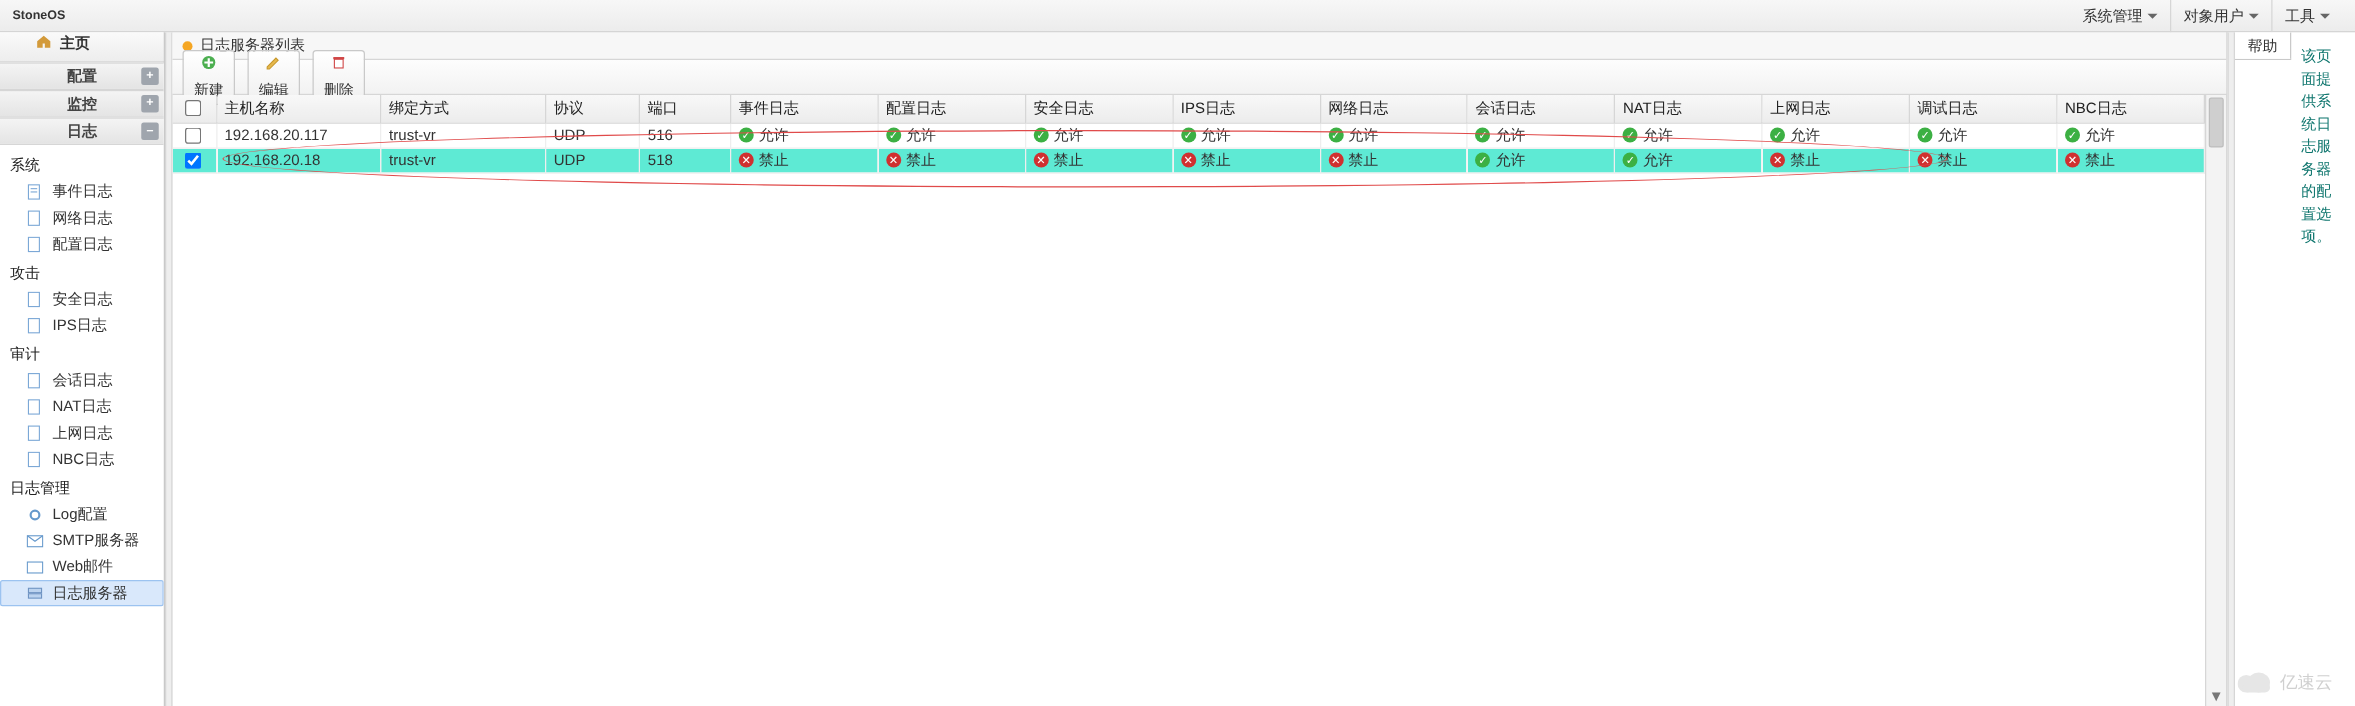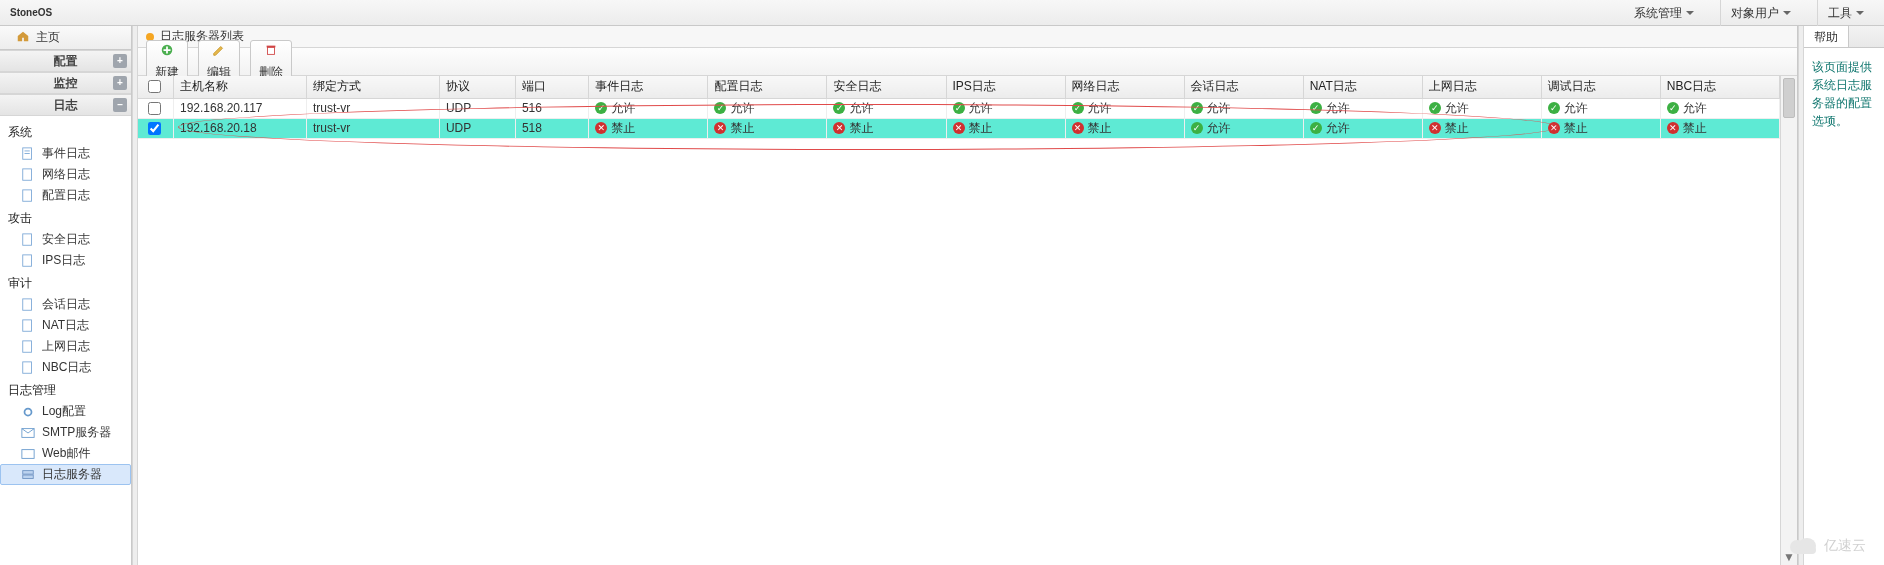--- a/index.html
+++ b/index.html
@@ -1,27 +1,27 @@
 <!DOCTYPE html>
 <html><head>
 <meta charset="utf-8">
 <style>
   * { box-sizing: border-box; }
   html, body { margin: 0; padding: 0; width: 1884px; height: 565px; font-family: Arial, "Microsoft YaHei", sans-serif; font-size: 12px; color: #333; background: #fff; overflow: hidden; }
 
   
   .header { height: 26px; background: linear-gradient(#f7f7f7,#ececec); border-bottom: 1px solid #c9c9c9; display: flex; align-items: center; padding: 0 10px; justify-content: space-between; }
   .header .brand { font-weight: bold; font-size: 10px; color: #333; }
-  .header .right { display: flex; gap: 16px; align-items: center; }
+  .header .right { display: flex; gap: 0; align-items: center; }
   .header .menu-item { padding: 0 10px; border-left: 1px solid #d6d6d6; height: 26px; line-height: 26px; cursor: pointer; }
   .header .menu-item:first-child { border-left: none; }
 
   
   .tabstrip { height: 24px; background: linear-gradient(#f3f3f3,#e9e9e9); border-bottom: 1px solid #c9c9c9; display: flex; align-items: stretch; width: 132px; }
-  .tabstrip .tab { display: flex; align-items: center; gap: 6px; padding: 0 16px; border-right: 1px solid #c9c9c9; background: linear-gradient(#fafafa,#ededed); cursor: pointer; flex: 1; }
+  .tabstrip .tab { display: flex; gap: 6px; padding: 0 28px; border-right: 1px solid #c9c9c9; background: linear-gradient(#fafafa,#ededed); cursor: pointer; flex: 1; font-weight: bold; }
 
   
   .main { display: flex; height: calc(565px - 26px); }
   .leftcol { width: 132px; display: flex; flex-direction: column; border-right: 1px solid #c9c9c9; background: #fff; }
   .accordion { flex: 1; overflow: auto; }
 
   .acc-hdr { height: 22px; background: linear-gradient(#f4f4f4,#e4e4e4); border-top: 1px solid #d6d6d6; border-bottom: 1px solid #d6d6d6; display: flex; align-items: center; justify-content: center; position: relative; cursor: pointer; font-weight: bold; color: #444; }
   .acc-hdr .btn { position: absolute; right: 4px; width: 14px; height: 14px; background: #9fa5ad; border-radius: 2px; color: #fff; font-size: 10px; line-height: 14px; text-align: center; cursor: pointer; }
 
   .tree { padding: 4px 0; }
@@ -53,21 +53,21 @@
   .vscroll { width: 17px; background: #f3f3f3; border-left: 1px solid #d6d6d6; position: relative; }
   .vscroll .thumb { position: absolute; left: 2px; right: 2px; top: 2px; height: 40px; background: #cfcfcf; border: 1px solid #bdbdbd; border-radius: 2px; }
   .vscroll .arrow { position: absolute; left: 0; right: 0; height: 16px; display: flex; align-items: center; justify-content: center; color: #777; }
   .vscroll .arrow.up { top: 0; }
   .vscroll .arrow.down { bottom: 0; }
 
   
   .ellipse-annot { position: absolute; border: 1px solid #e04a4a; border-radius: 50%; pointer-events: none; }
 
   
-  .rightcol { width: 80px; display: flex; flex-direction: column; background: #fff; }
+  .rightcol { width: 96px; display: flex; flex-direction: row; background: #fff; }
   .rtabs { height: 22px; background: linear-gradient(#f3f3f3,#e8e8e8); border-bottom: 1px solid #c9c9c9; display: flex; }
   .rtab { padding: 0 10px; line-height: 22px; border-right: 1px solid #c9c9c9; background: #fff; cursor: pointer; }
   .rbody { flex: 1; padding: 10px 8px; color: #0f766e; font-size: 12px; line-height: 1.5; }
 
   .watermark { position: fixed; right: 18px; bottom: 10px; color: #d0d0d0; font-size: 14px; display: flex; align-items: center; gap: 6px; pointer-events: none; }
   .wm-cloud { width: 28px; height: 16px; position: relative; }
   .wm-cloud::before, .wm-cloud::after { content: ""; position: absolute; background: #e6e6e6; border-radius: 50%; }
   .wm-cloud::before { width: 14px; height: 14px; left: 0; top: 2px; }
   .wm-cloud::after { width: 18px; height: 16px; left: 8px; top: 0; }
   .wm-tail { position: absolute; width: 22px; height: 8px; background: #e6e6e6; border-radius: 4px; left: 4px; top: 8px; }

